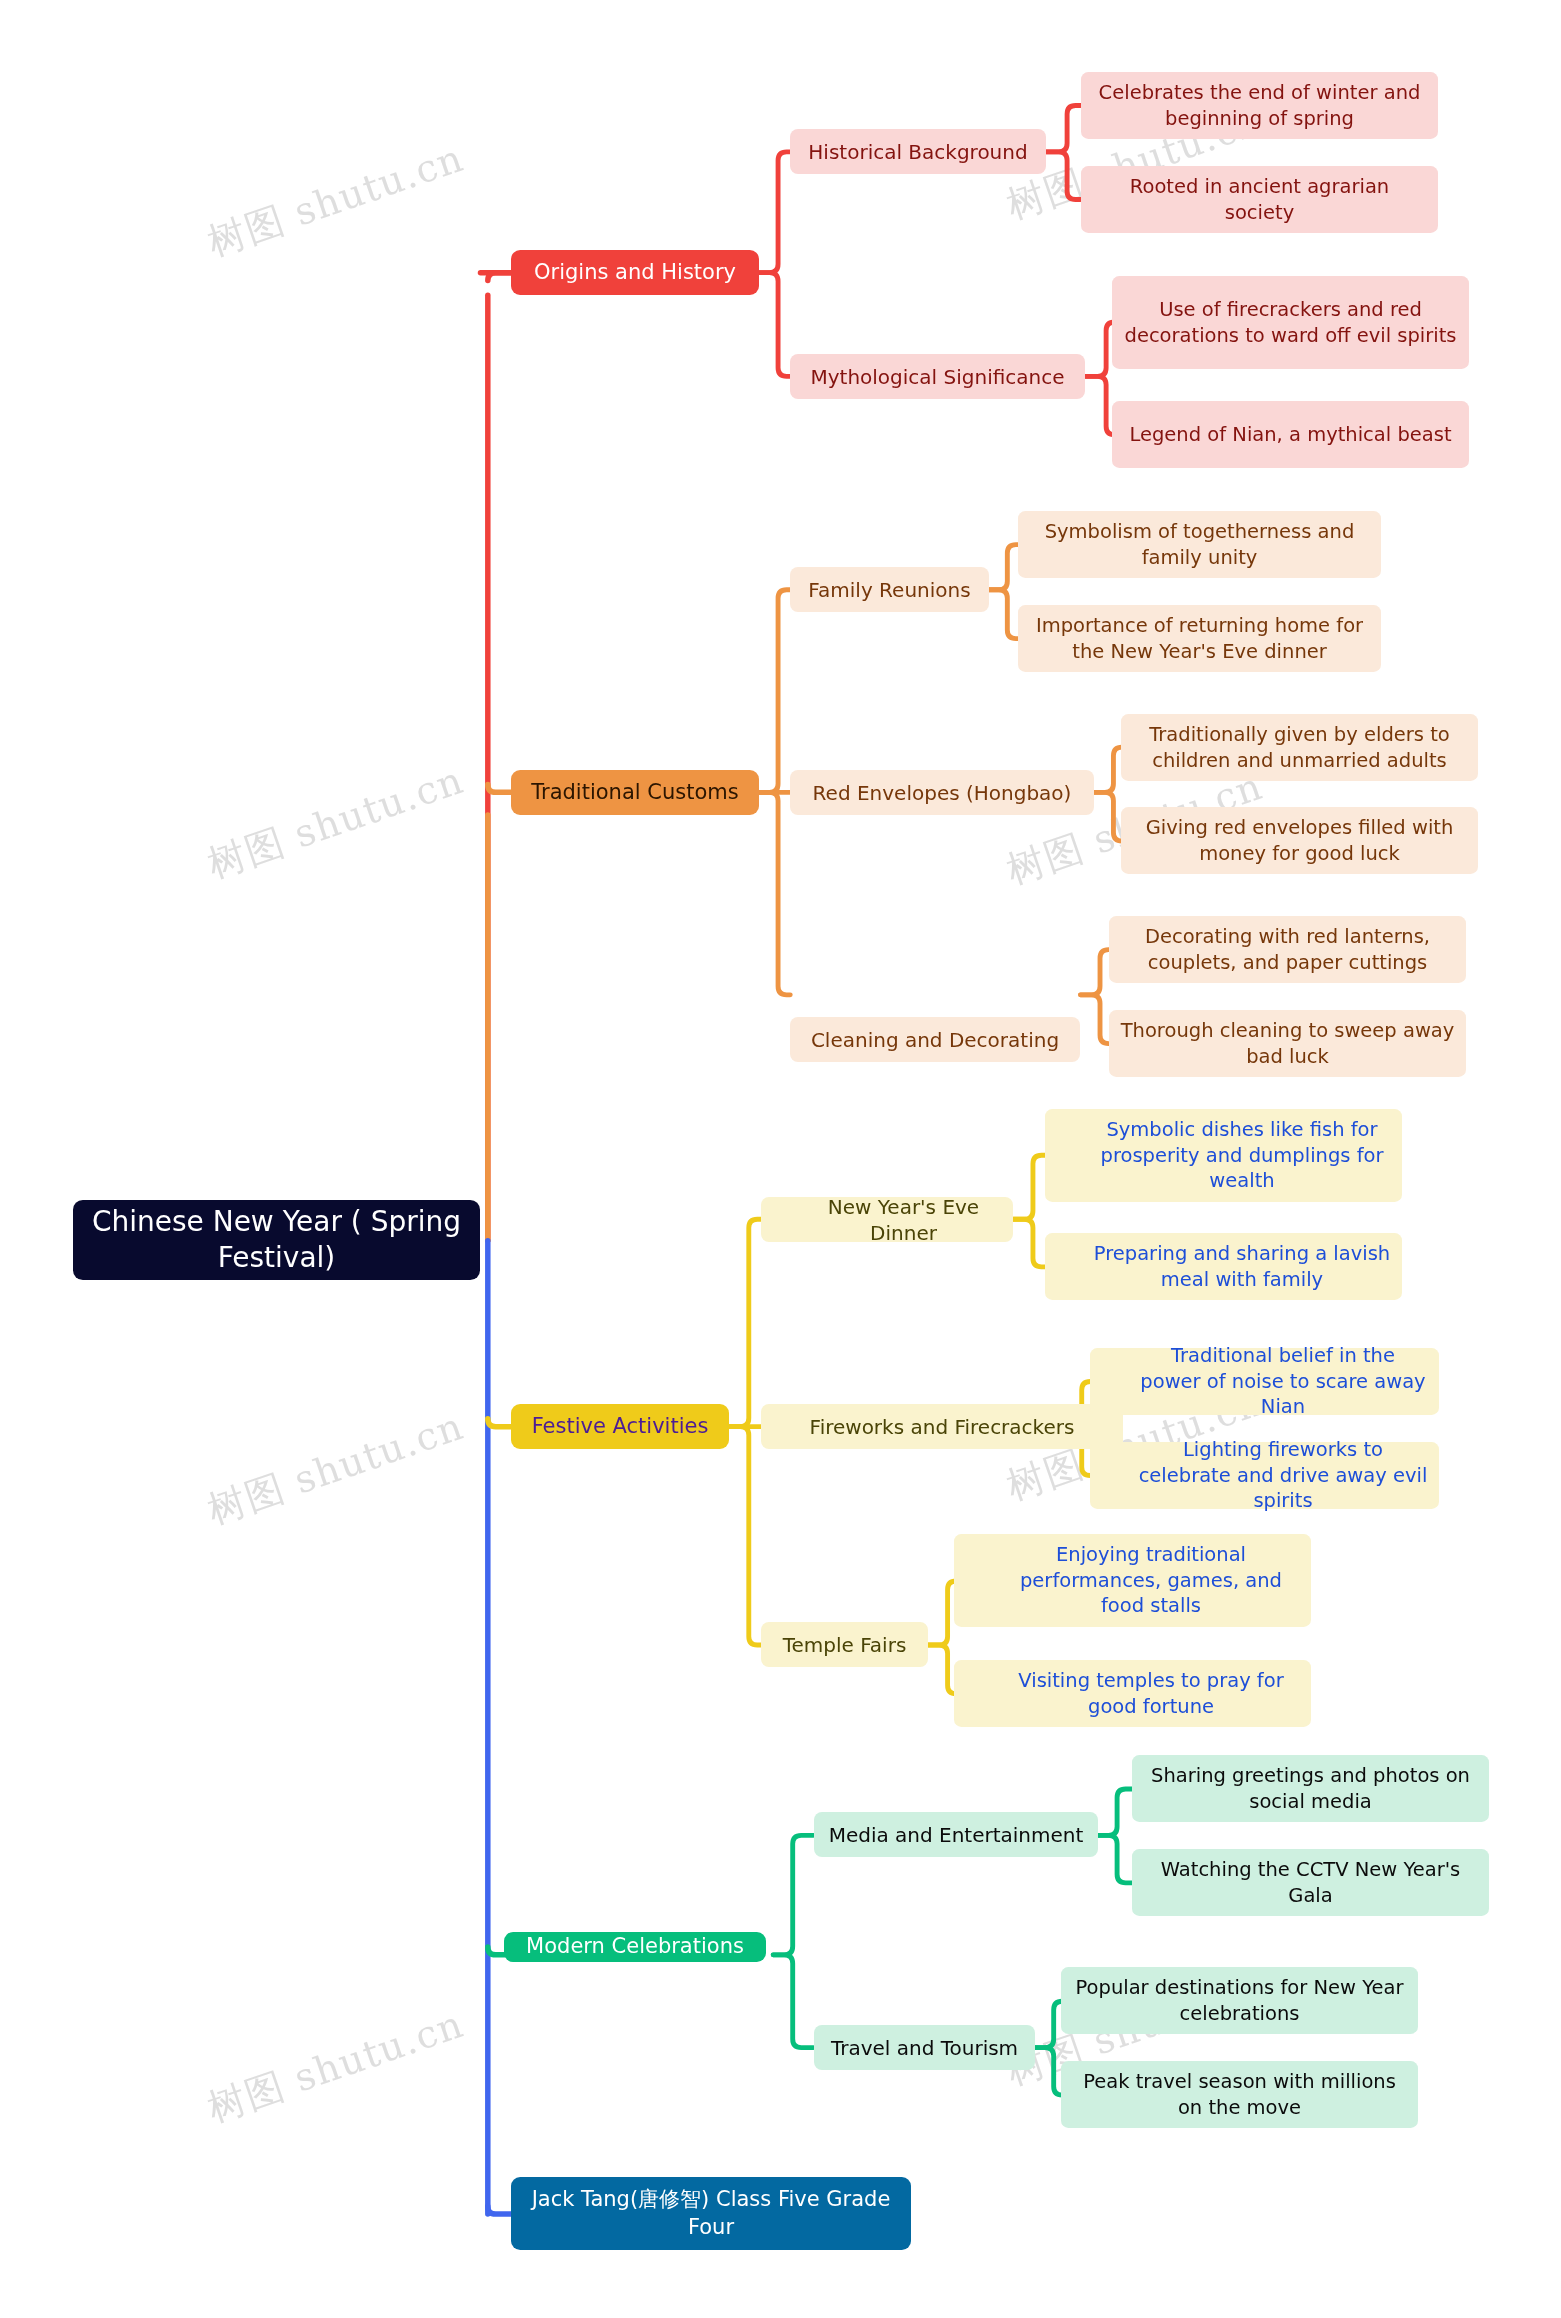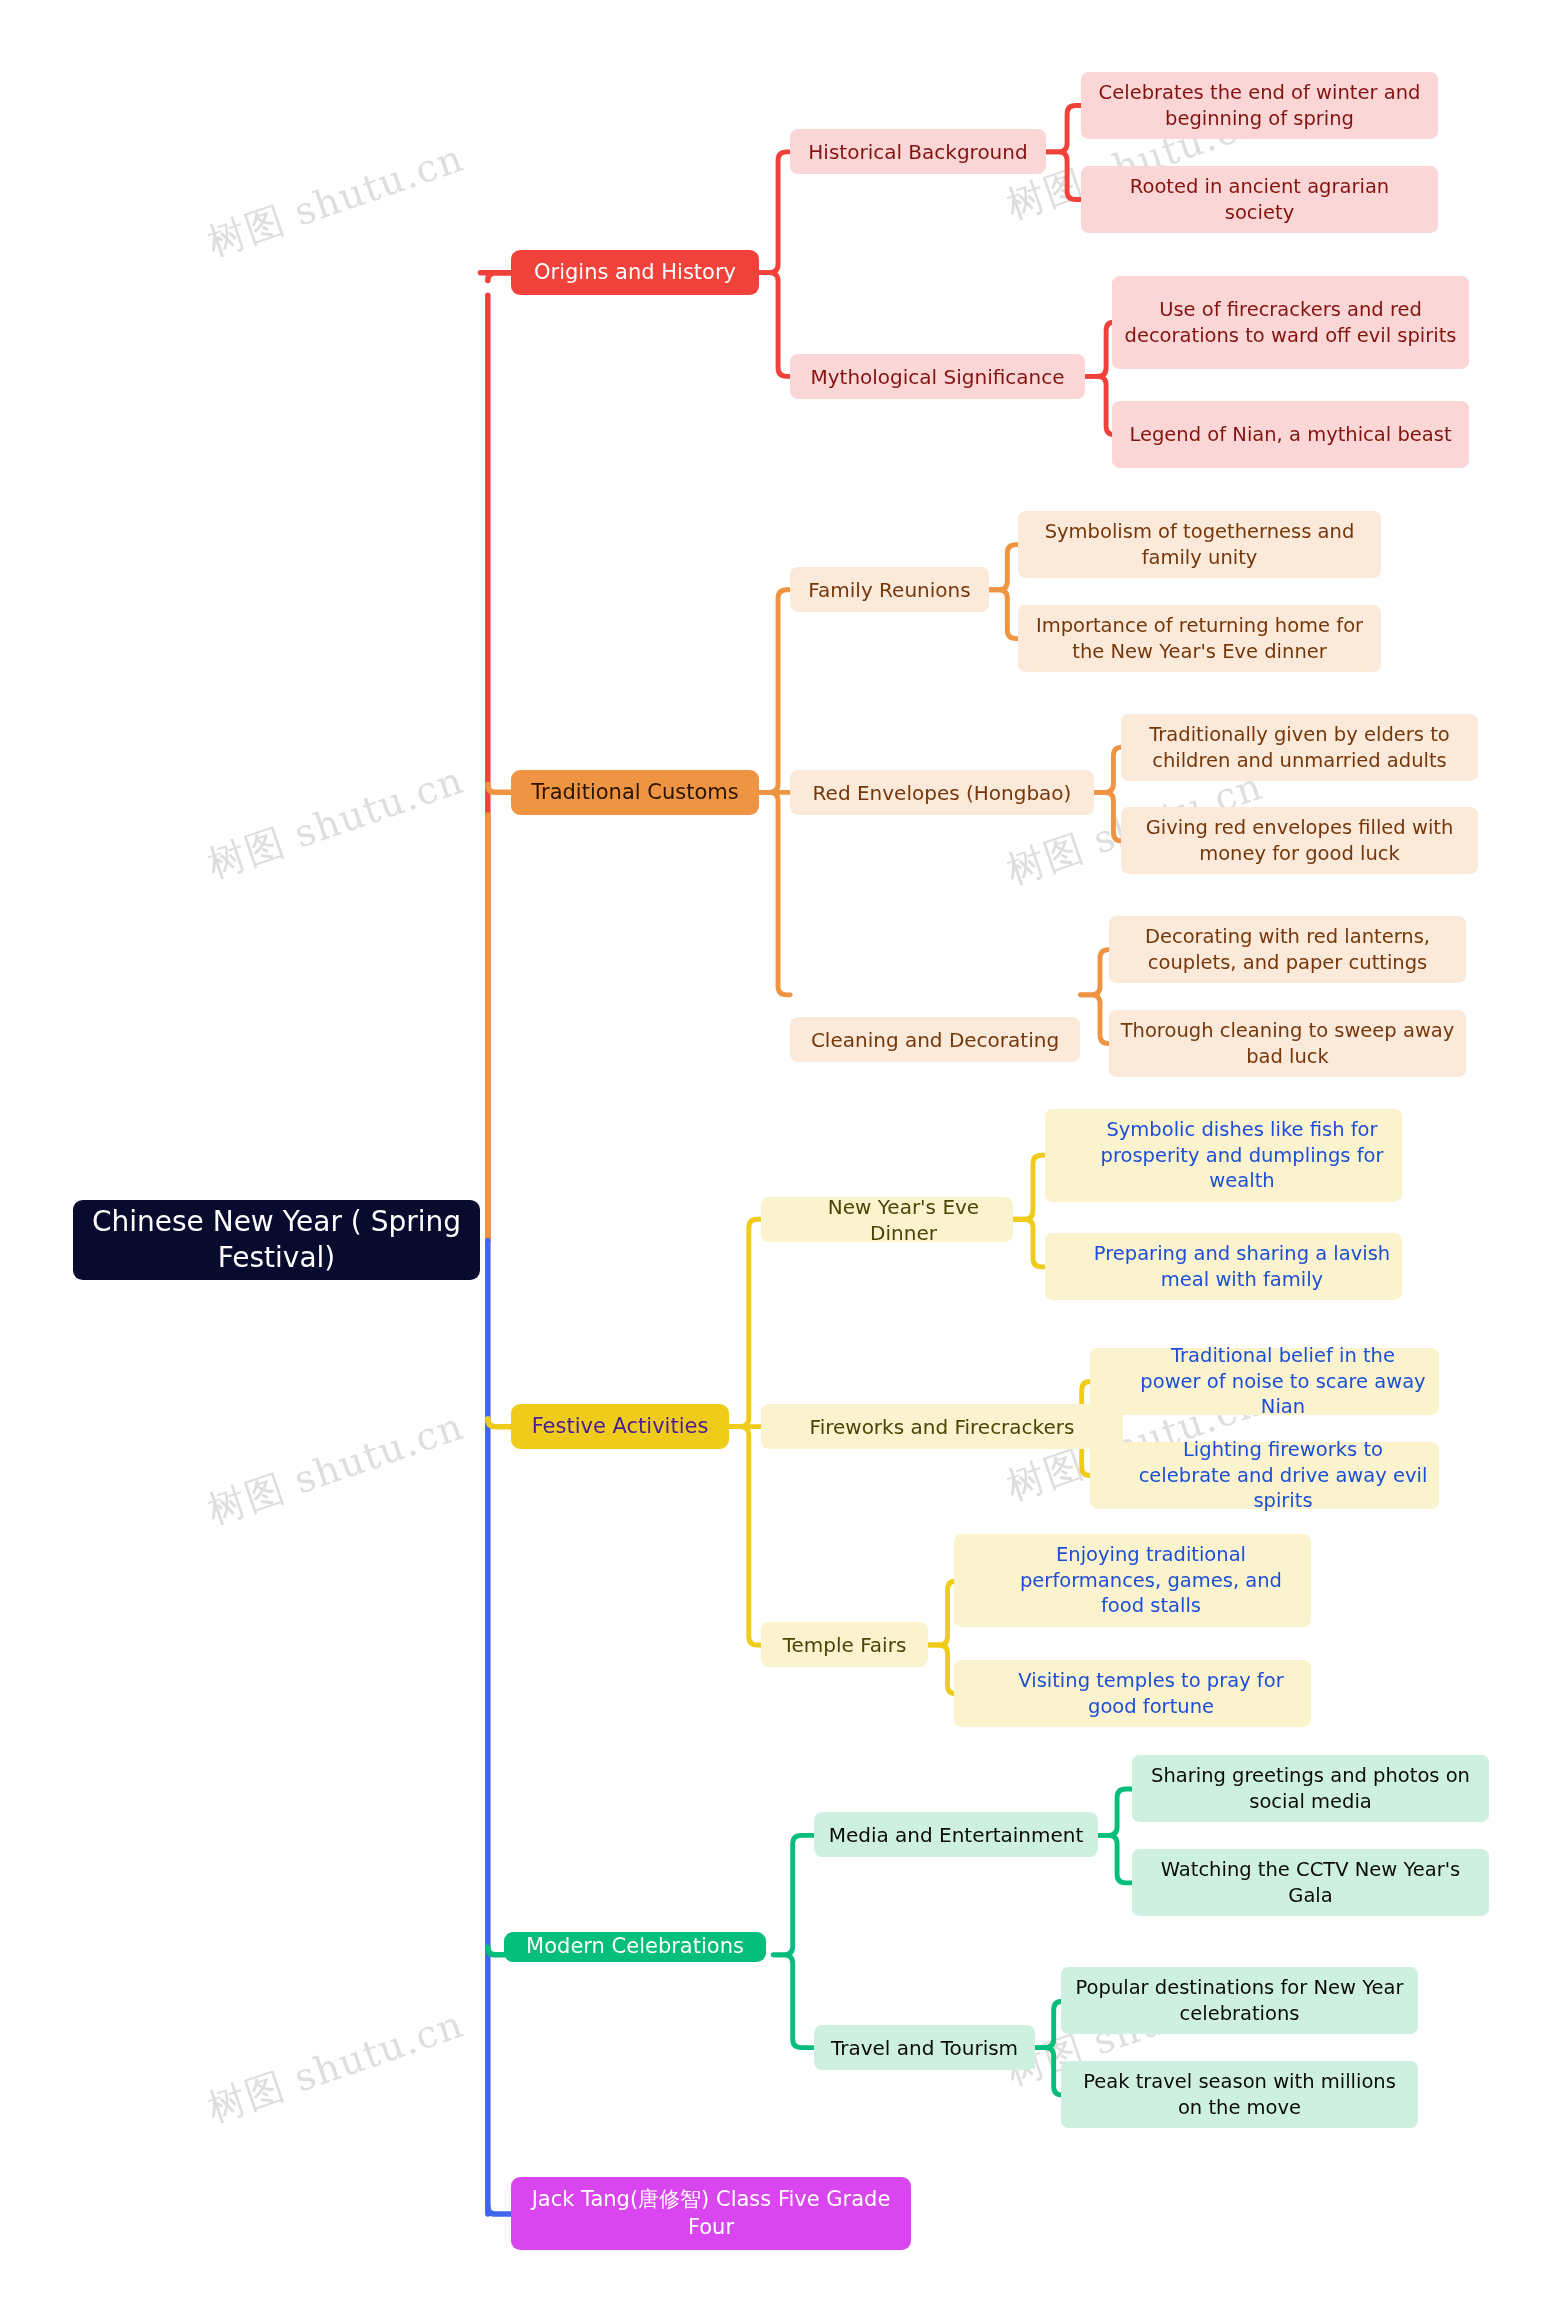--- a/index.html
+++ b/index.html
@@ -33,21 +33,21 @@
 
   .root{
     background:#080A2E;color:#ffffff;font-size:28px;border-radius:9.8px;
   }
   
   .b1{color:#ffffff;font-size:21px;border-radius:9.1px;}
   .b1.red{background:#F0413B;}
   .b1.orange{background:#EE9443;color:#2b1500;}
   .b1.yellow{background:#EFCB1A;color:#4c1d95;}
   .b1.green{background:#06BE7C;}
-  .b1.blue{background:#d946ef;color:#ffffff;}
+  .b1.blue{background:#0369a1;color:#ffffff;}
 
   
   .b2{font-size:20px;border-radius:8px;}
   .b2.red{background:#FAD7D6;color:#84130F;}
   .b2.orange{background:#FBE9DA;color:#76370A;}
   .b2.yellow{background:#FAF3CE;color:#4A4407;}
   .b2.green{background:#CEF0E0;color:#0B0B0B;}
 
   
   .b3{font-size:19.5px;border-radius:7.3px;}

